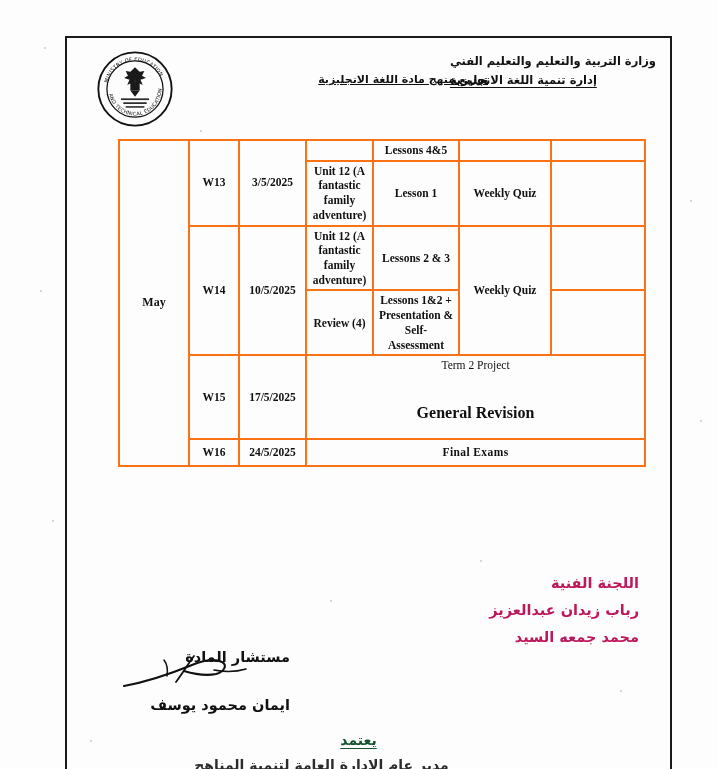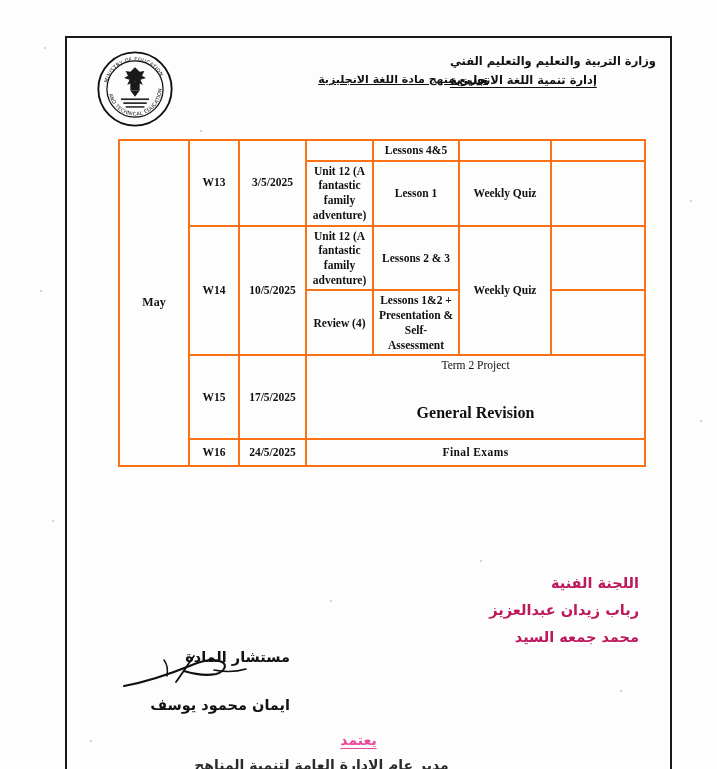--- a/index.html
+++ b/index.html
@@ -174,21 +174,21 @@
   .approve {
     position: absolute;
     left: 0;
     top: 732px;
     width: 717px;
     text-align: center;
     direction: rtl;
     font-family: "DejaVu Sans", sans-serif;
     font-weight: bold;
     font-size: 14px;
-    color: #ec4899;
+    color: #14532d;
   }
   .approve span {
     text-decoration: underline;
     text-underline-offset: 3px;
   }
   .approve-sub {
     position: absolute;
     left: 0;
     top: 757px;
     width: 643px;

